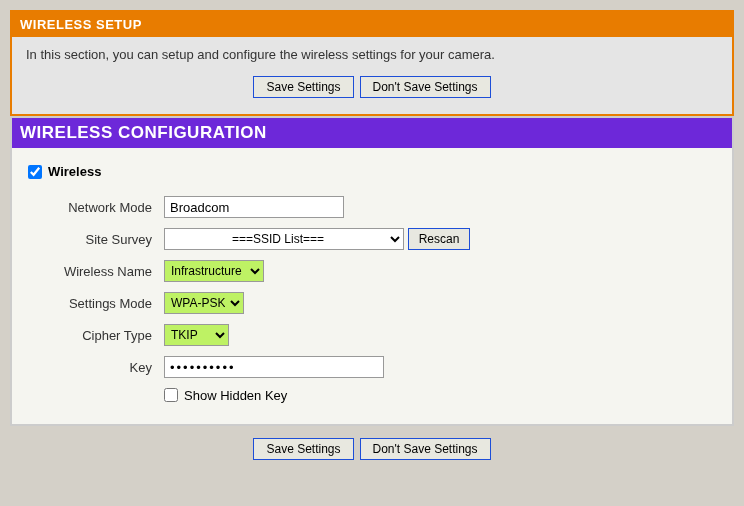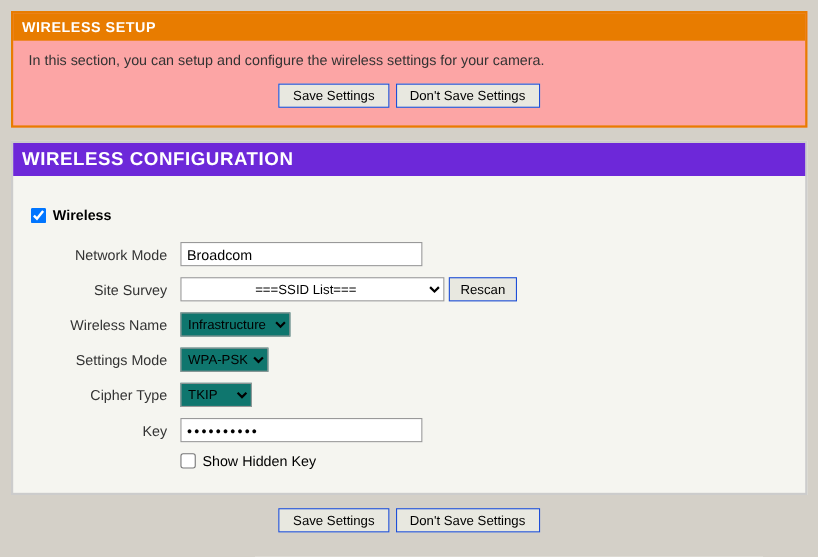--- a/index.html
+++ b/index.html
@@ -12,23 +12,22 @@
 
     .page-wrapper {
       width: 744px;
       min-height: 506px;
       background: #d4d0c8;
       padding: 10px;
     }
 
     
     .wireless-setup-section {
-      background: #fca5a5;
+      background: #e5e5e5;
       border: 2px solid #e87c00;
-      margin-bottom: 12px;
     }
 
     .section-header-orange {
       background: #e87c00;
       color: #fff;
       font-weight: bold;
       font-size: 13px;
       padding: 5px 8px;
       letter-spacing: 0.5px;
     }
@@ -69,21 +68,21 @@
     .section-header-dark {
       background: #6d28d9;
       color: #fff;
       font-weight: bold;
       font-size: 17px;
       padding: 5px 8px;
       letter-spacing: 0.5px;
     }
 
     .config-body {
-      padding: 28px 16px 16px 16px;
+      padding: 16px 16px 16px 16px;
     }
 
     .wireless-label-row {
       display: flex;
       align-items: center;
       gap: 6px;
       margin-bottom: 12px;
     }
 
     .wireless-checkbox {
@@ -121,21 +120,21 @@
 
     input[type="text"], input[type="password"] {
       padding: 2px 5px;
       font-size: 13px;
       border: 1px solid #999;
       background: #fff;
       height: 22px;
     }
 
     .network-name-input {
-      width: 220px;
+      width: 180px;
     }
 
     .site-survey-select {
       width: 240px;
       height: 22px;
       font-size: 12px;
       border: 1px solid #999;
       background: #fff;
       text-align: center;
     }
@@ -144,21 +143,21 @@
       margin-left: 0;
       padding: 2px 10px;
       height: 22px;
       font-size: 12px;
     }
 
     .small-select {
       height: 22px;
       font-size: 12px;
       border: 1px solid #999;
-      background: #0f766e;
+      background: #bef264;
       padding: 0 2px;
     }
 
     .security-select {
       width: 80px;
     }
 
     .cipher-select {
       width: 65px;
     }

